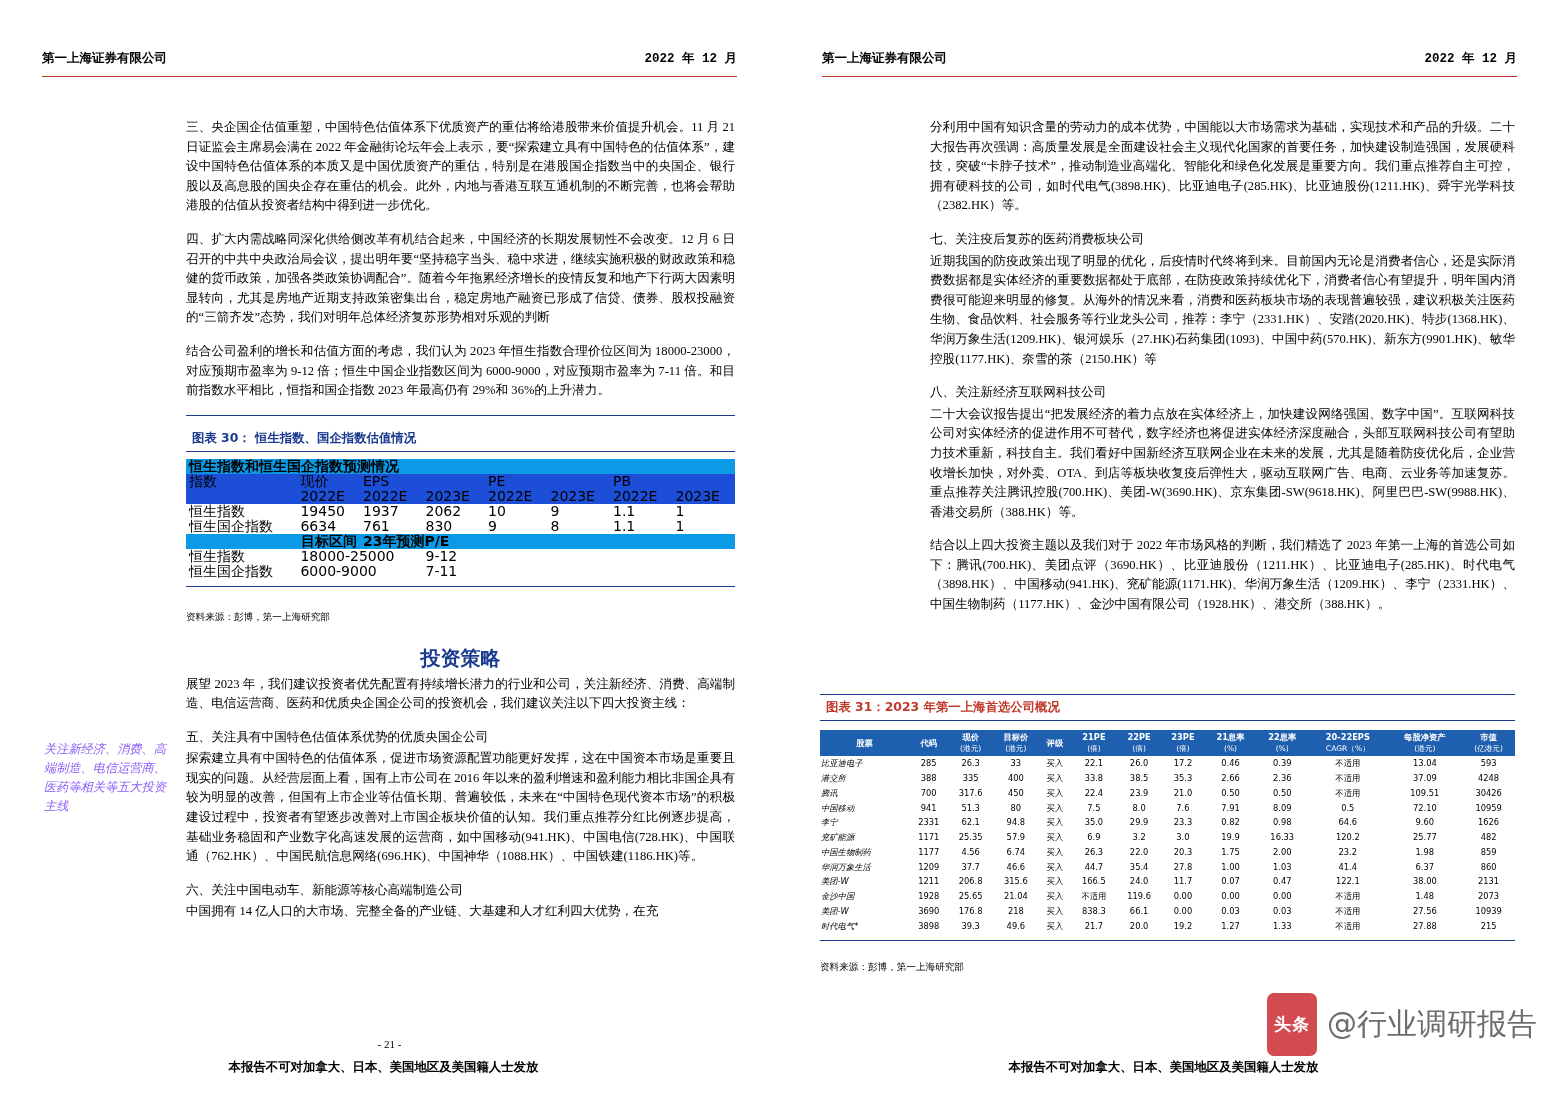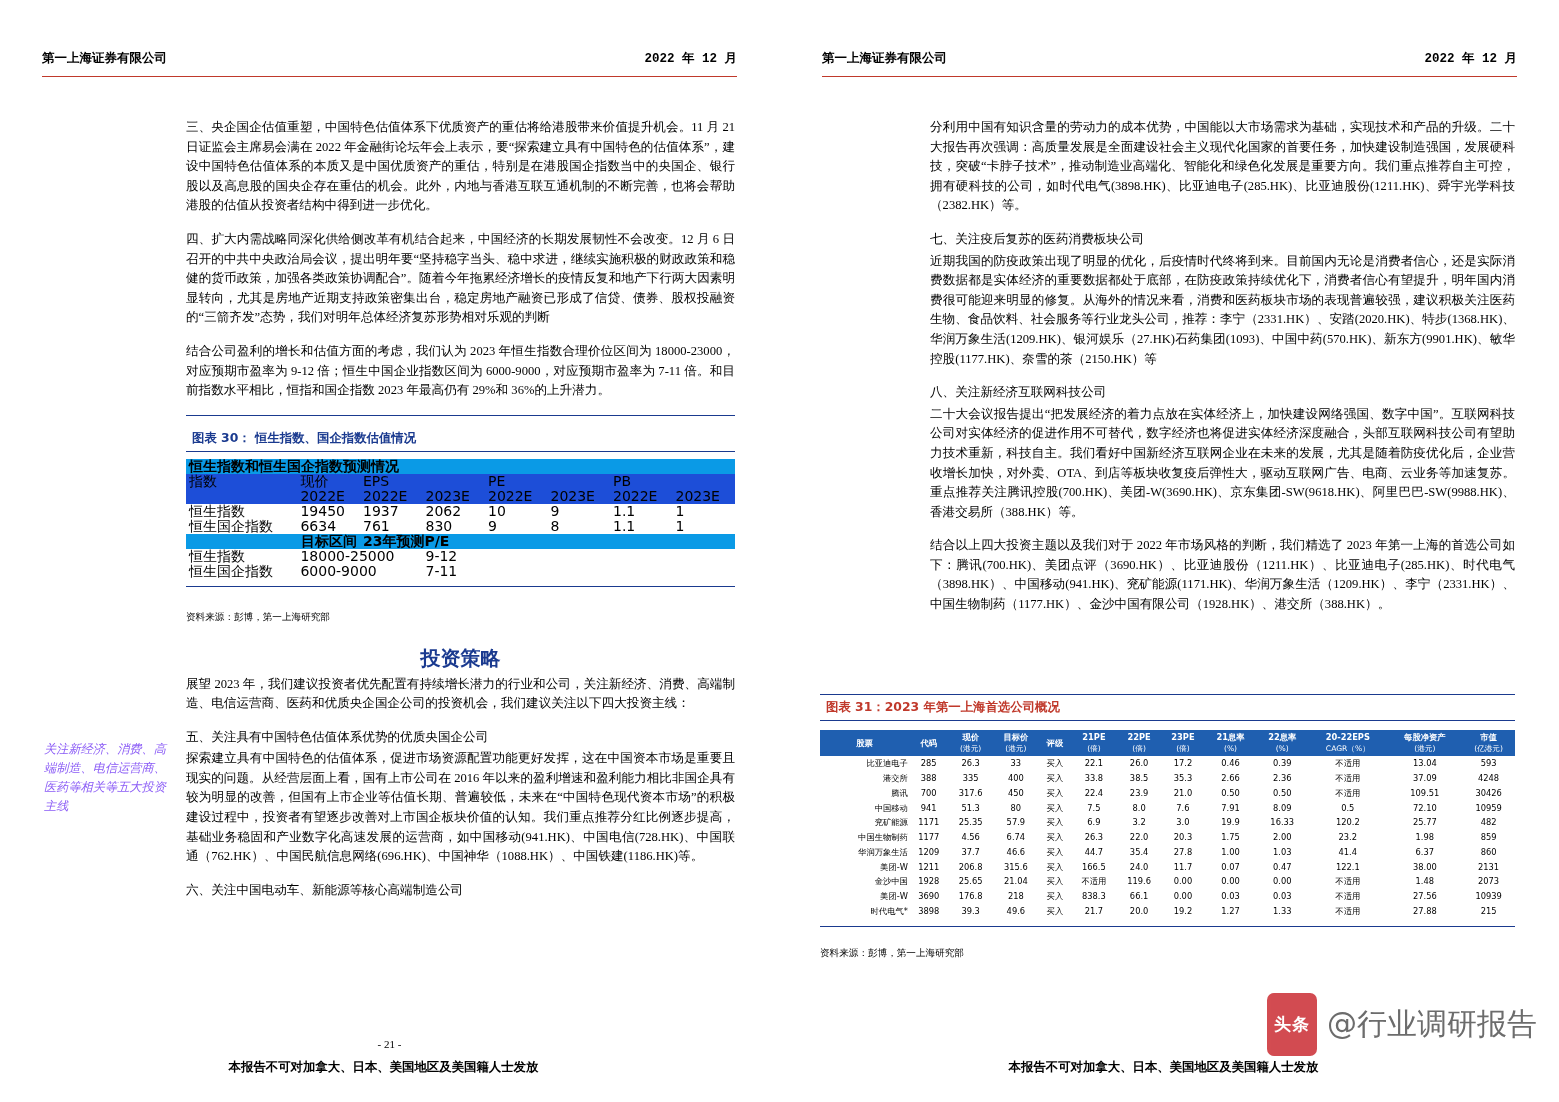--- a/index.html
+++ b/index.html
@@ -72,21 +72,21 @@
   }
   
   .fig31-title{
     color:#c0392b;font-weight:bold;font-size:12.4px;
     border-top:1.4px solid #1a3a8f;border-bottom:1.4px solid #1a3a8f;
     padding:4px 4px 4px 6px;font-family:"DejaVu Sans", sans-serif;
   }
   .t31{margin-top:9px;font-size:8.3px;}
   .t31 th{background:#1f5fb0;color:#fff;font-weight:bold;padding:2px 1px;line-height:11px;text-align:center;}
   .t31 td{padding:1.2px 1px;text-align:center;line-height:12.4px;}
-  .t31 td.name{text-align:right;}
+  .t31 td.name{text-align:left;font-style:italic;}
   .t31 .sub{font-weight:normal;font-size:7.6px;}
   .wm{
     position:absolute;right:22px;bottom:46px;
     display:flex;align-items:center;gap:10px;opacity:.82;
   }
   .wm-badge{
     background:#c9242b;color:#fff;font-weight:bold;font-size:17px;
     font-family:"DejaVu Sans", sans-serif;
     padding:23px 7px;border-radius:7px;line-height:17px;letter-spacing:1px;
   }
@@ -171,20 +171,21 @@
     </tbody>
       </table>
     <div class="src">资料来源：彭博，第一上海研究部</div>
 
     <div class="strategy-h">投资策略</div>
 
     <p>展望 2023 年，我们建议投资者优先配置有持续增长潜力的行业和公司，关注新经济、消费、高端制造、电信运营商、医药和优质央企国企公司的投资机会，我们建议关注以下四大投资主线：</p>
     <p class="section-title">五、关注具有中国特色估值体系优势的优质央国企公司</p>
     <p>探索建立具有中国特色的估值体系，促进市场资源配置功能更好发挥，这在中国资本市场是重要且现实的问题。从经营层面上看，国有上市公司在 2016 年以来的盈利增速和盈利能力相比非国企具有较为明显的改善，但国有上市企业等估值长期、普遍较低，未来在“中国特色现代资本市场”的积极建设过程中，投资者有望逐步改善对上市国企板块价值的认知。我们重点推荐分红比例逐步提高，基础业务稳固和产业数字化高速发展的运营商，如中国移动(941.HK)、中国电信(728.HK)、中国联通（762.HK）、中国民航信息网络(696.HK)、中国神华（1088.HK）、中国铁建(1186.HK)等。</p>
     <p class="section-title">六、关注中国电动车、新能源等核心高端制造公司</p>
+    <p>中国拥有 14 亿人口的大市场、完整全备的产业链、大基建和人才红利四大优势，在充</p>
   </div>
 
   <div class="side-note" style="top:740px;">关注新经济、消费、高端制造、电信运营商、医药等相关等五大投资主线</div>
 
   <div class="footer-page">- 21 -</div>
   <div class="footer-note">本报告不可对加拿大、日本、美国地区及美国籍人士发放</div>
 </div>
 
 <div class="page page-right">
   <div class="hdr">
@@ -277,20 +278,35 @@
             <td>7.5</td>
             <td>8.0</td>
             <td>7.6</td>
             <td>7.91</td>
             <td>8.09</td>
             <td>0.5</td>
             <td>72.10</td>
             <td>10959</td>
           </tr>
           <tr>
+            <td class="name">李宁</td>
+            <td>2331</td>
+            <td>62.1</td>
+            <td>94.8</td>
+            <td>买入</td>
+            <td>35.0</td>
+            <td>29.9</td>
+            <td>23.3</td>
+            <td>0.82</td>
+            <td>0.98</td>
+            <td>64.6</td>
+            <td>9.60</td>
+            <td>1626</td>
+          </tr>
+          <tr>
             <td class="name">兖矿能源</td>
             <td>1171</td>
             <td>25.35</td>
             <td>57.9</td>
             <td>买入</td>
             <td>6.9</td>
             <td>3.2</td>
             <td>3.0</td>
             <td>19.9</td>
             <td>16.33</td>

